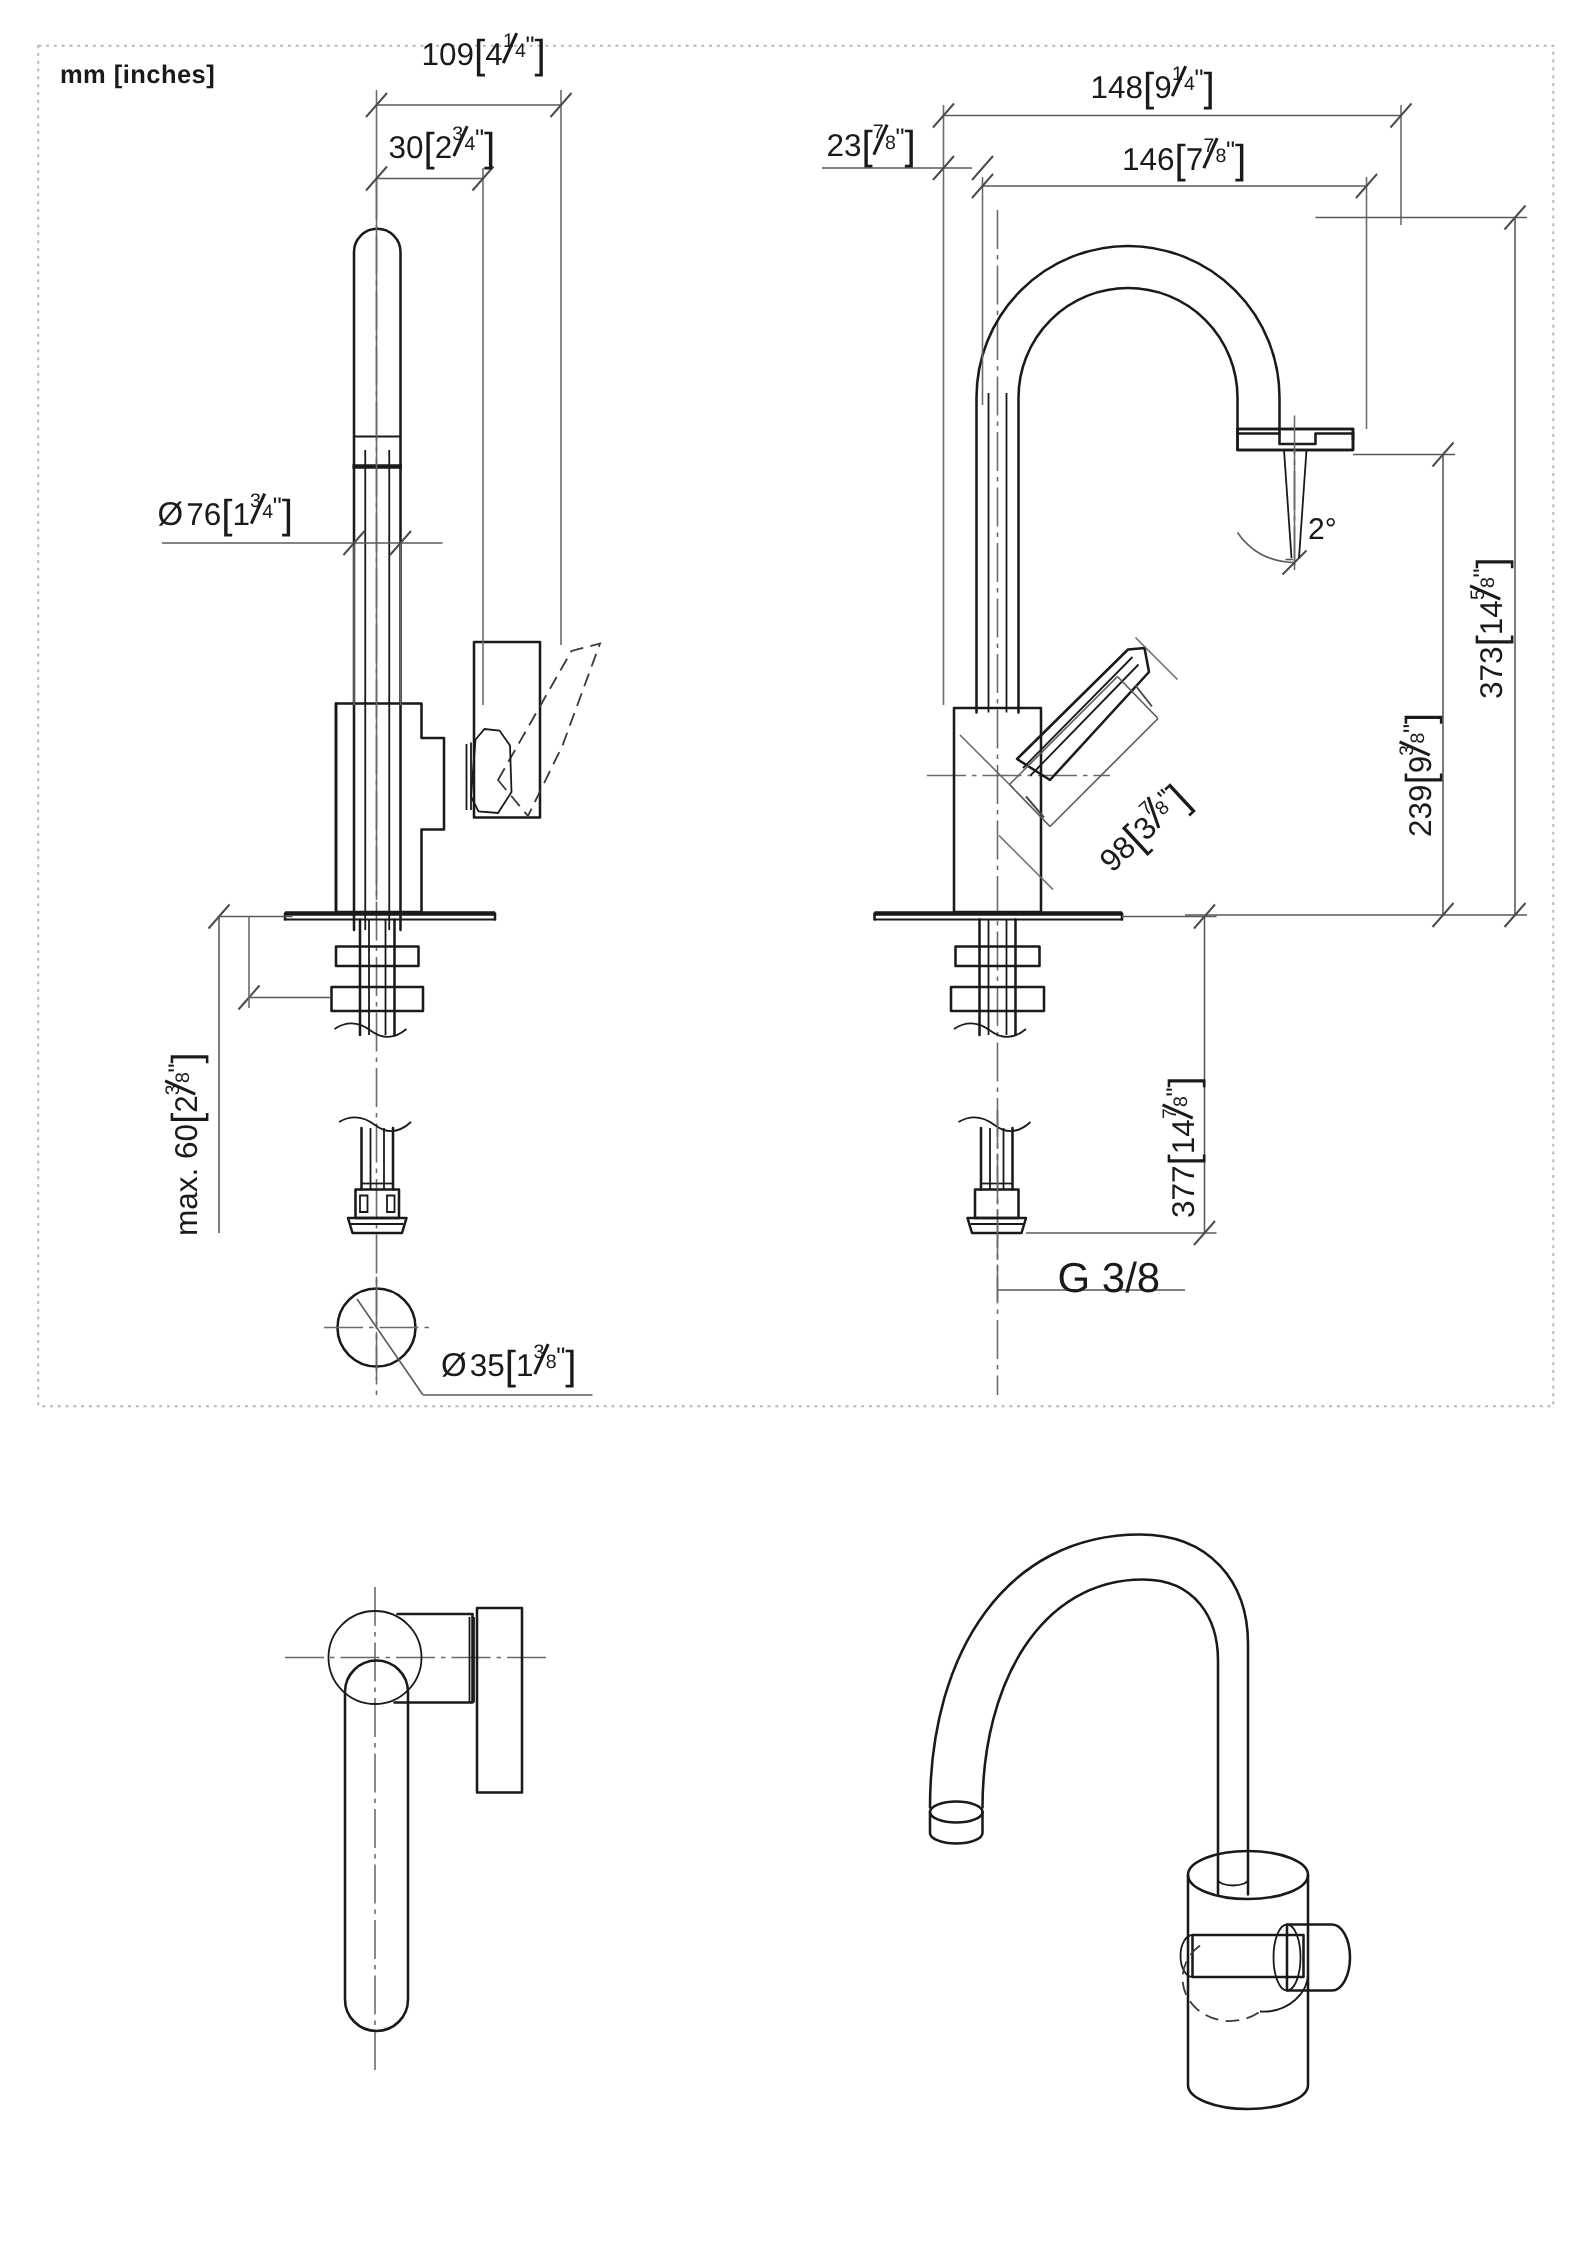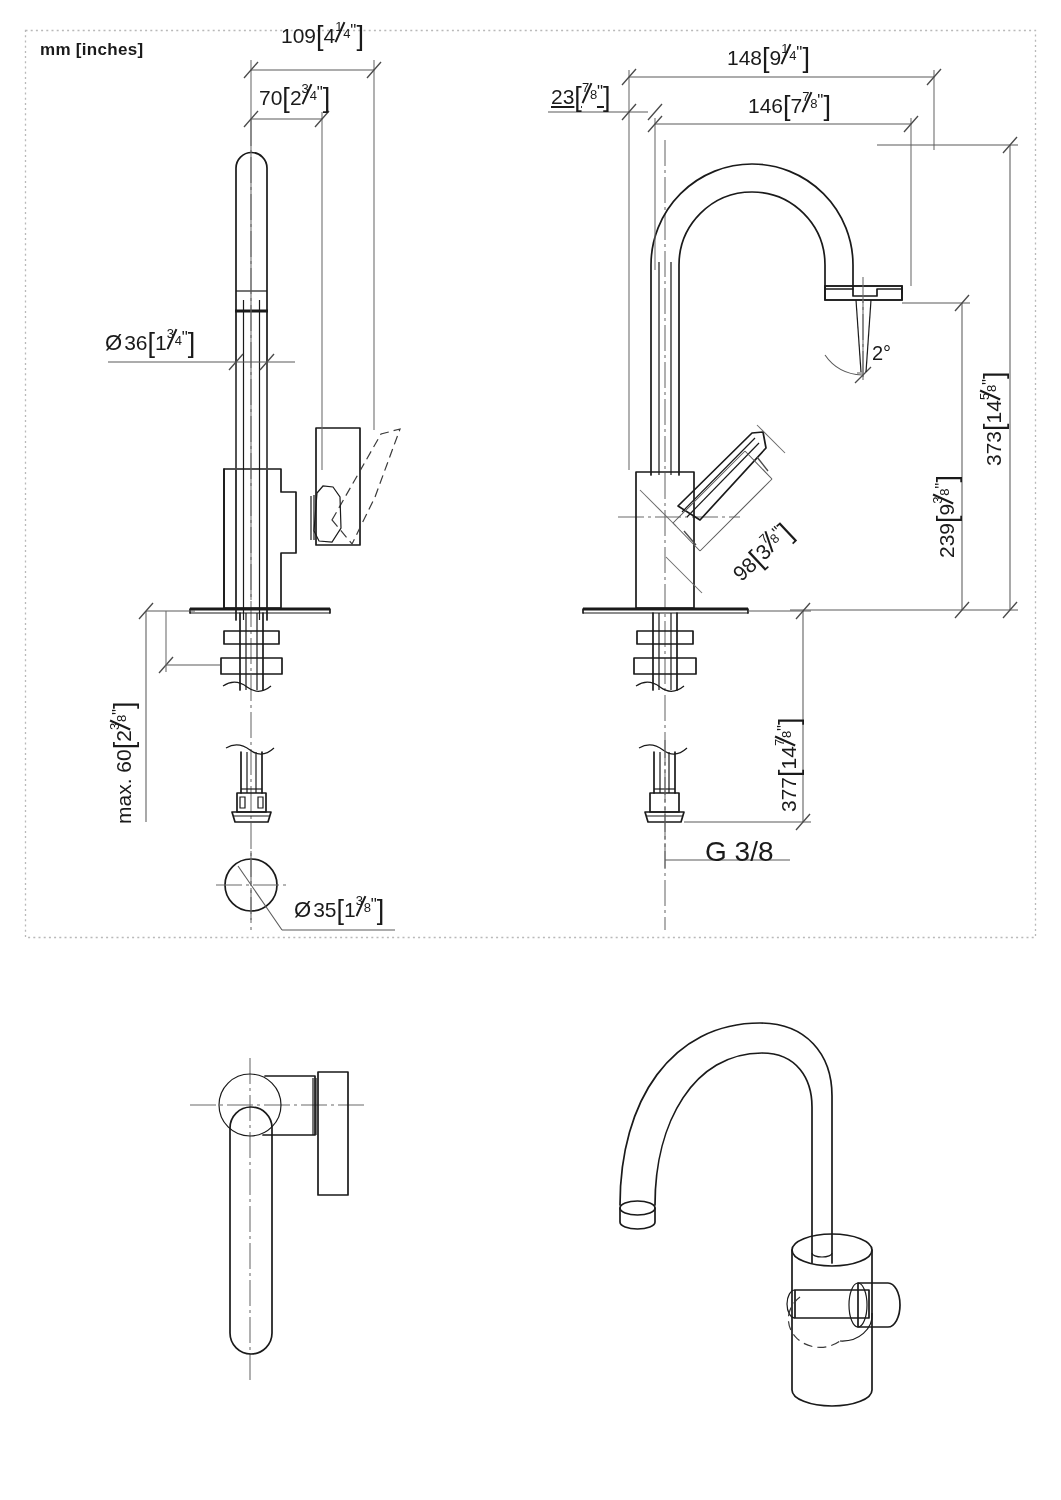--- a/index.html
+++ b/index.html
@@ -287,40 +287,40 @@
 
 </svg>
 
 <div class="unit-label">mm [inches]</div>
 
 <div class="dimtext" style="left:281px;top:22px;">
   <span class="num">109</span><span class="br">[</span><span>4</span><span class="frac"><i class="n">1</i><span class="s"></span><i class="d">4</i></span><span class="dq">"</span><span class="br">]</span>
 </div>
 
 <div class="dimtext" style="left:259px;top:84px;">
-  <span>70</span><span class="br">[</span><span>2</span><span class="frac"><i class="n">3</i><span class="s"></span><i class="d">4</i></span><span class="dq">"</span><span class="br">]</span>
+  <span>30</span><span class="br">[</span><span>2</span><span class="frac"><i class="n">3</i><span class="s"></span><i class="d">4</i></span><span class="dq">"</span><span class="br">]</span>
 </div>
 
 <div class="dimtext" style="left:105px;top:329px;">
-  <span class="diam">Ø</span><span>36</span><span class="br">[</span><span>1</span><span class="frac"><i class="n">3</i><span class="s"></span><i class="d">4</i></span><span class="dq">"</span><span class="br">]</span>
+  <span class="diam">Ø</span><span>76</span><span class="br">[</span><span>1</span><span class="frac"><i class="n">3</i><span class="s"></span><i class="d">4</i></span><span class="dq">"</span><span class="br">]</span>
 </div>
 
 <div class="dimtext rot90" style="left:110px;top:824px;">
   <span>max. </span><span>60</span><span class="br">[</span><span>2</span><span class="frac"><i class="n">3</i><span class="s"></span><i class="d">8</i></span><span class="dq">"</span><span class="br">]</span>
 </div>
 
 <div class="dimtext" style="left:294px;top:896px;text-align:center;">
   <span class="diam">Ø</span><span>35</span><span class="br">[</span><span>1</span><span class="frac"><i class="n">3</i><span class="s"></span><i class="d">8</i></span><span class="dq">"</span><span class="br">]</span>
 </div>
 
 <div class="dimtext" style="left:727px;top:44px;">
   <span>148</span><span class="br">[</span><span>9</span><span class="frac"><i class="n">1</i><span class="s"></span><i class="d">4</i></span><span class="dq">"</span><span class="br">]</span>
 </div>
 
-<div class="dimtext" style="left:551px;top:83px;text-decoration:underline;">
+<div class="dimtext" style="left:551px;top:83px;">
   <span>23</span><span class="br">[</span><span></span><span class="frac"><i class="n">7</i><span class="s"></span><i class="d">8</i></span><span class="dq">"</span><span class="br">]</span>
 </div>
 
 <div class="dimtext" style="left:748px;top:92px;">
   <span>146</span><span class="br">[</span><span>7</span><span class="frac"><i class="n">7</i><span class="s"></span><i class="d">8</i></span><span class="dq">"</span><span class="br">]</span>
 </div>
 
 <div class="dimtext rot90" style="left:980px;top:466px;">
   <span>373</span><span class="br">[</span><span>14</span><span class="frac"><i class="n">5</i><span class="s"></span><i class="d">8</i></span><span class="dq">"</span><span class="br">]</span>
 </div>

